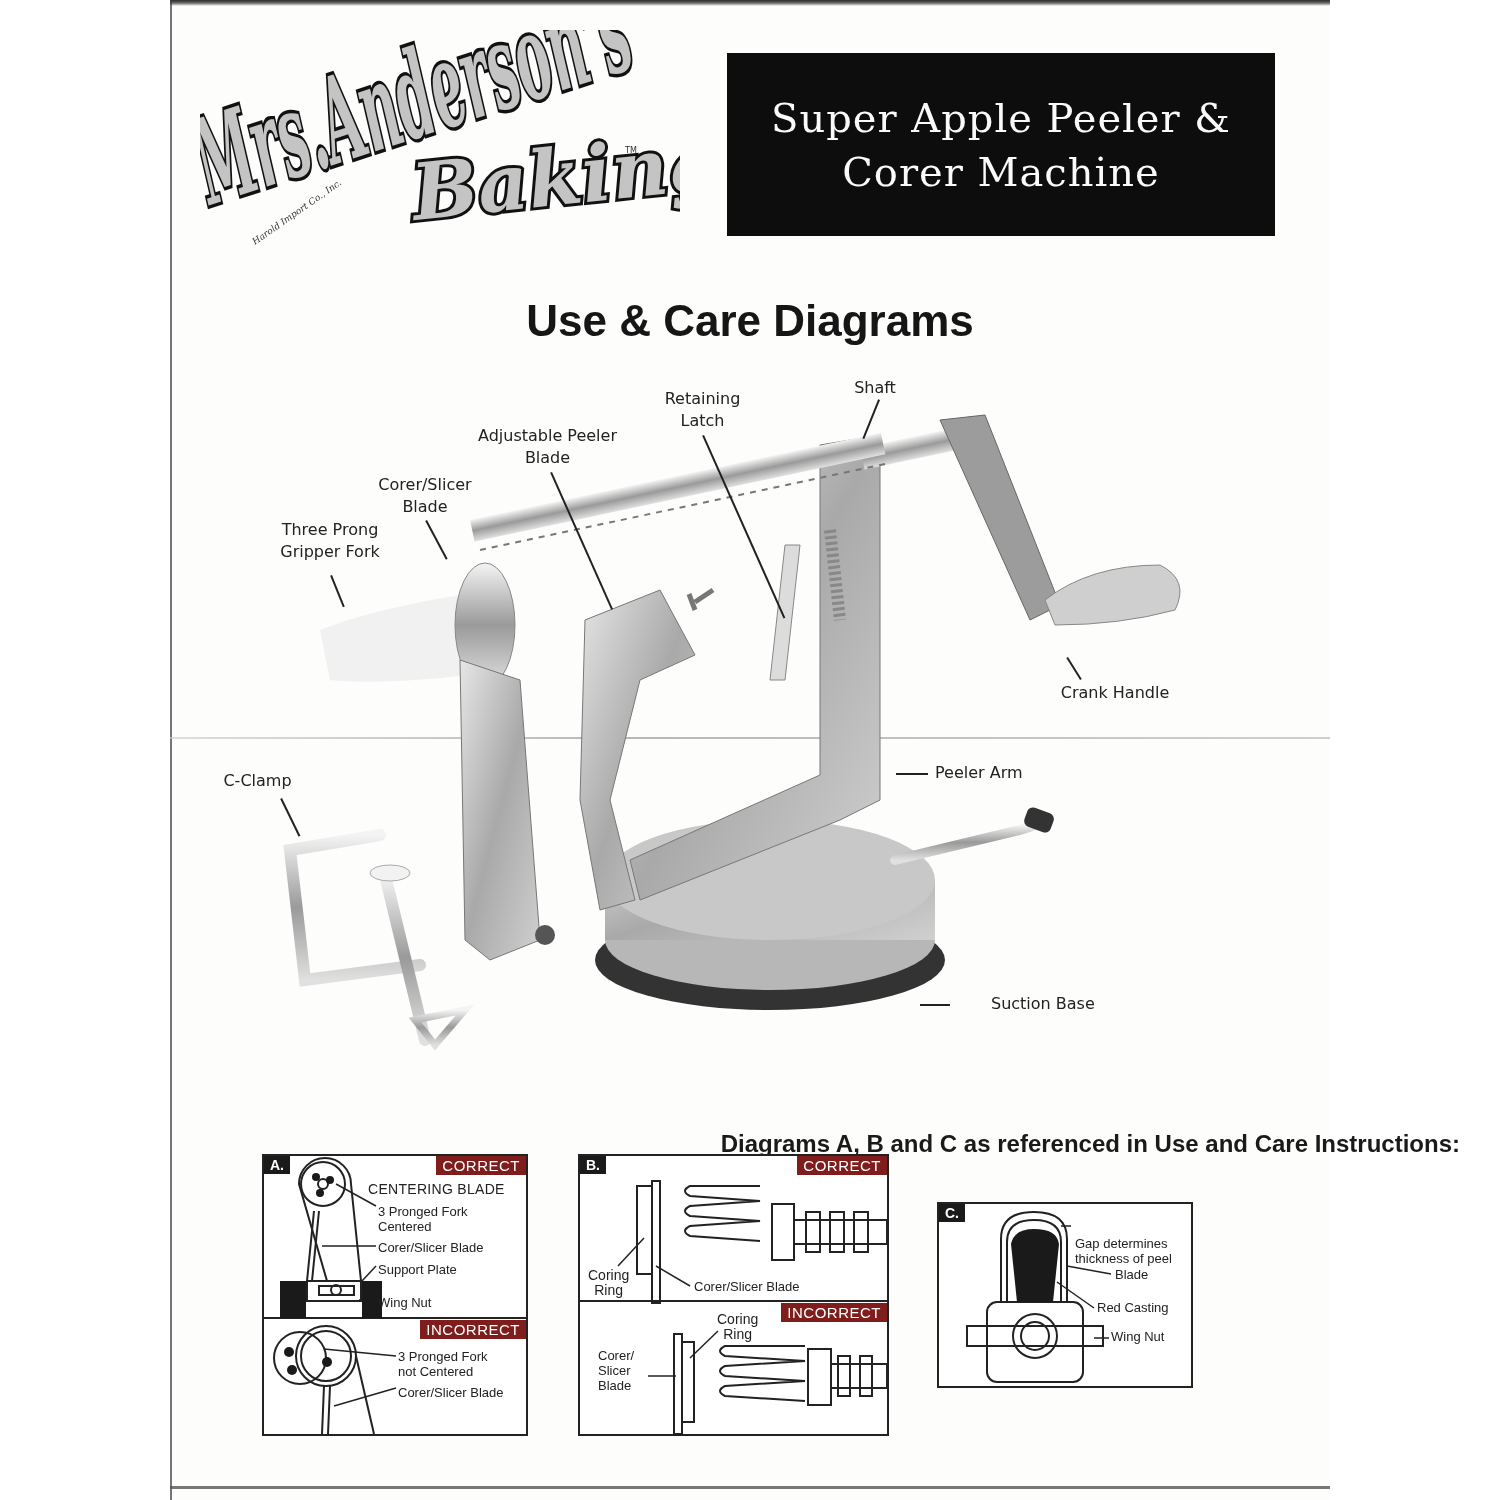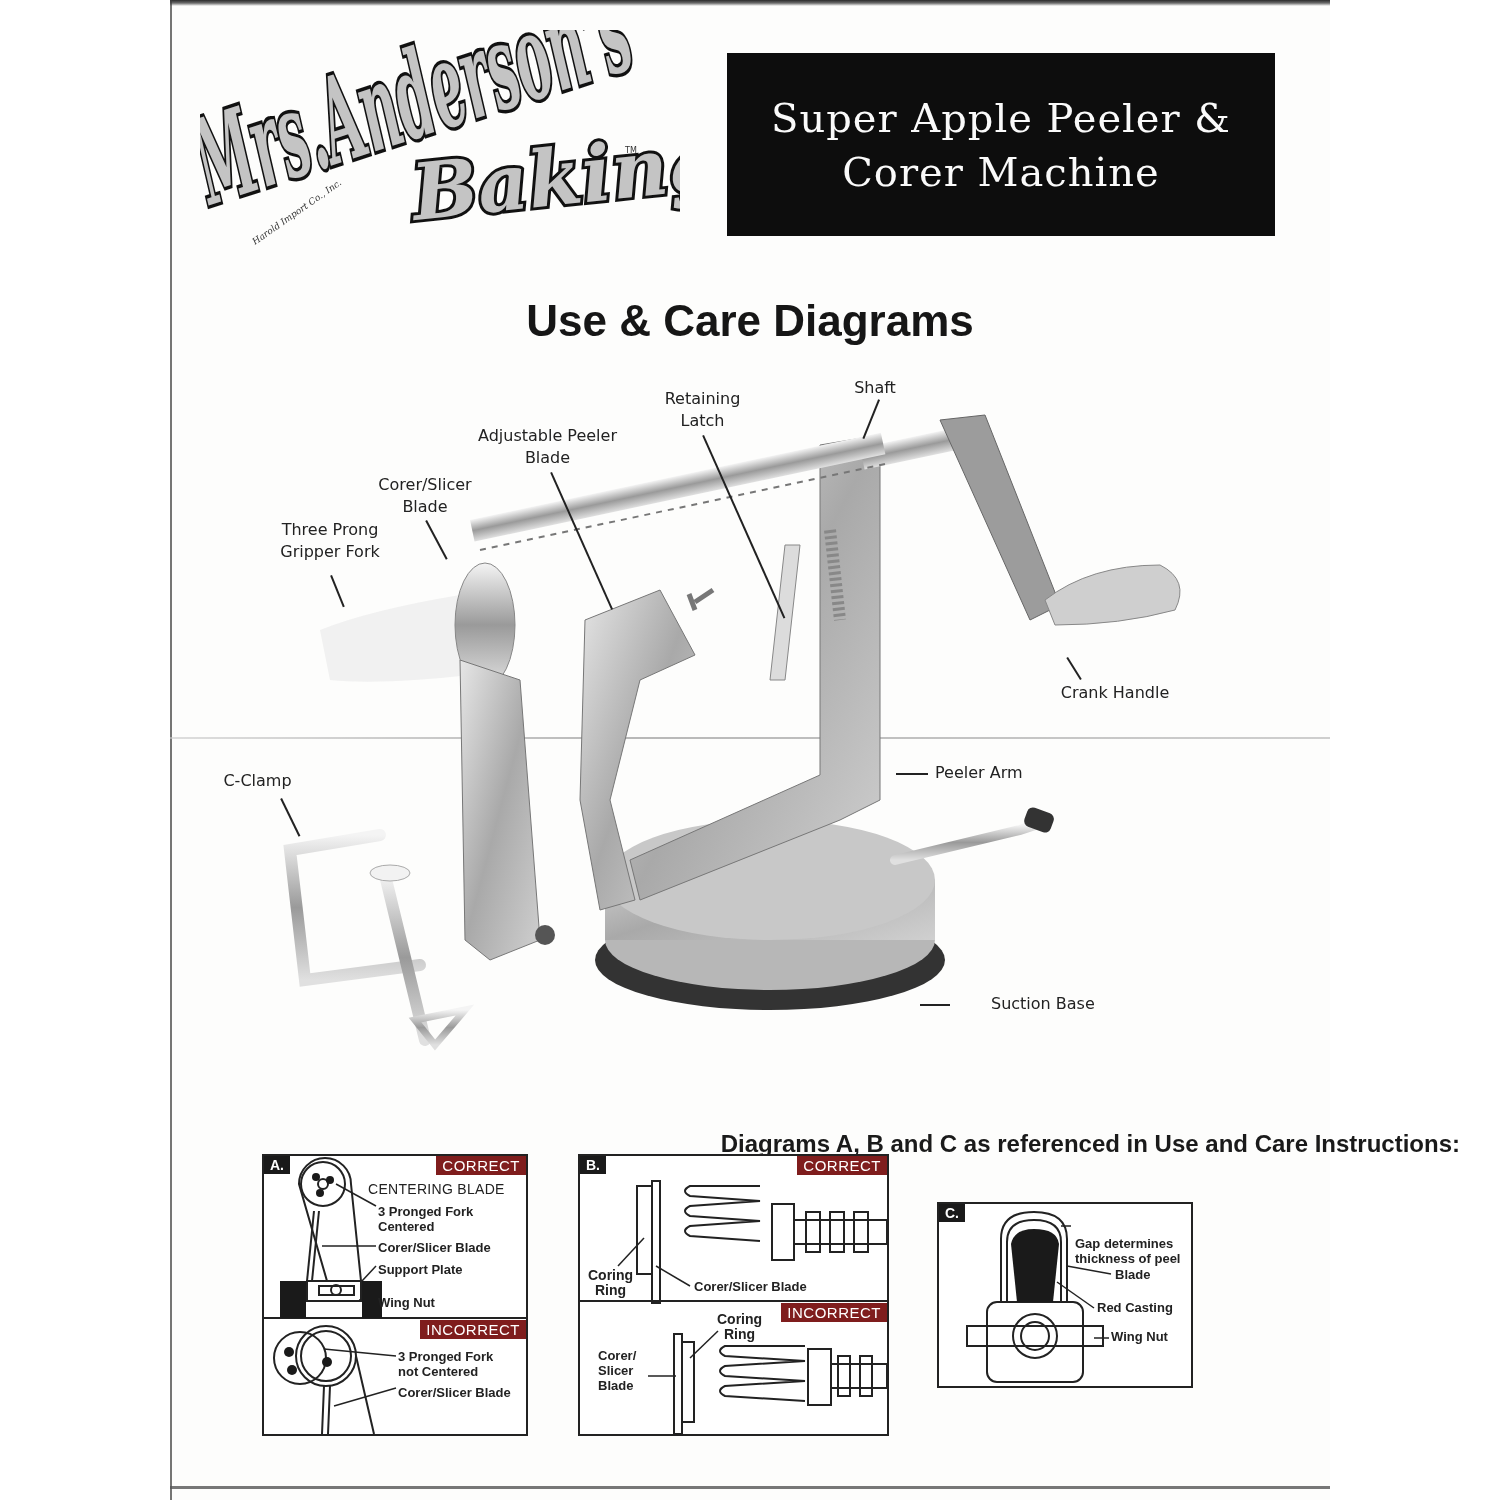--- a/index.html
+++ b/index.html
@@ -27,21 +27,21 @@
   .label { position:absolute; font-family:"DejaVu Sans", sans-serif; font-size:16px; color:#222; text-align:center; line-height:22px; }
   .leader { position:absolute; background:#222; height:1.5px; transform-origin:0 0; }
 
   .sub-title { position:absolute; left:0; width:1460px; top:1082px; text-align:right; font-weight:bold; font-size:24px; color:#1a1a1a;margin-top:48px; }
 
   
   .diag { position:absolute; border:2px solid #222; background:#fff; }
   .diag svg { position:absolute; left:0; top:0; }
   .tag { position:absolute; background:#1a1a1a; color:#fff; font-weight:bold; font-size:14px; padding:1px 6px; }
   .badge { position:absolute; background:#7f1d1d; color:#fff; font-weight:normal; font-size:15px; padding:1px 6px; letter-spacing:.5px; }
-  .dtxt { position:absolute; font-weight:bold; font-size:13px; color:#222; line-height:15px; }
+  .dtxt { position:absolute; font-weight:normal; font-size:13px; color:#222; line-height:15px; }
 </style>
 </head>
 <body>
 
 <div class="page"></div>
 <div class="page-edge-top"></div>
 <div class="page-edge-left"></div>
 <div class="page-edge-bottom"></div>
 <div class="fold"></div>
 

